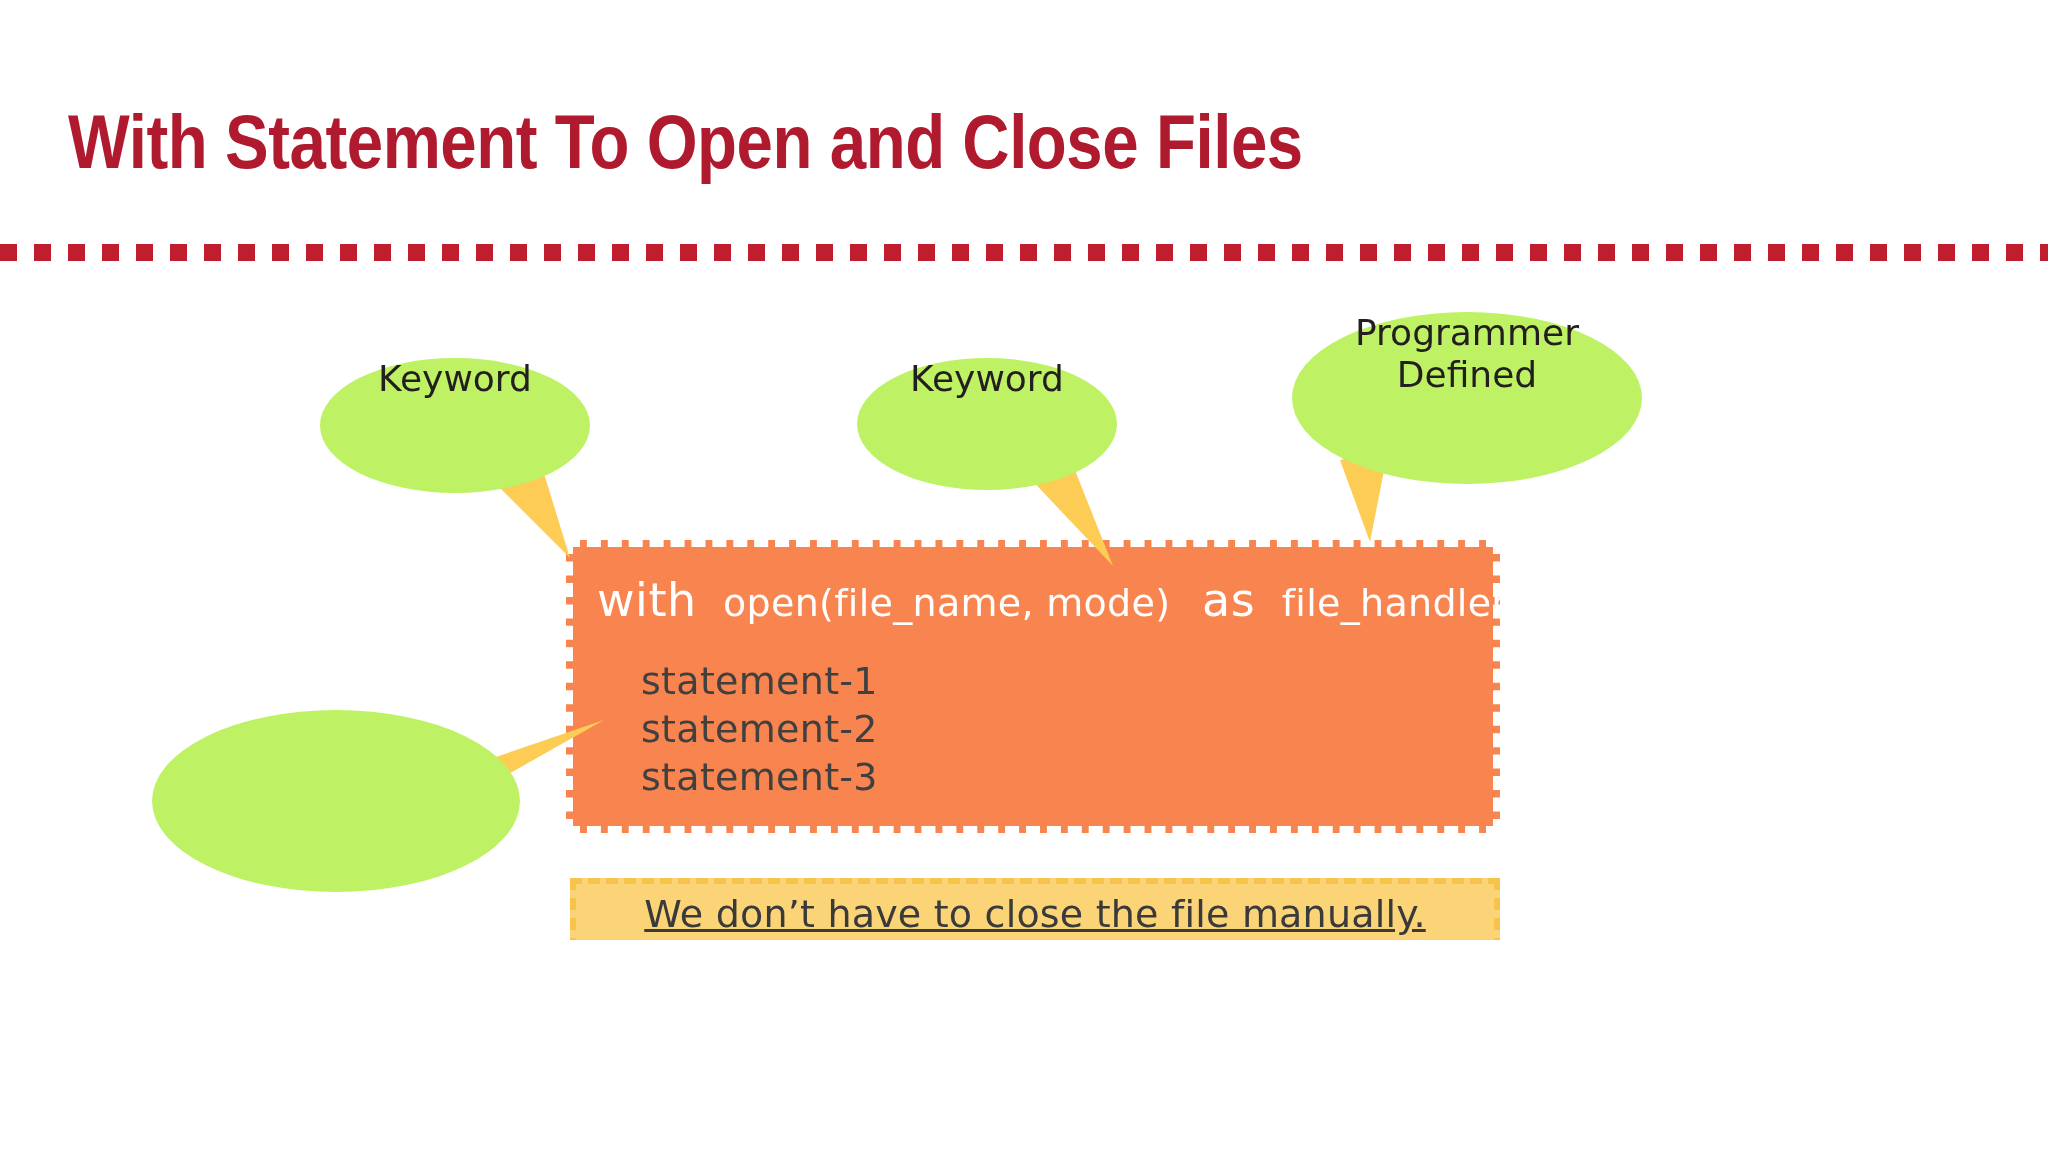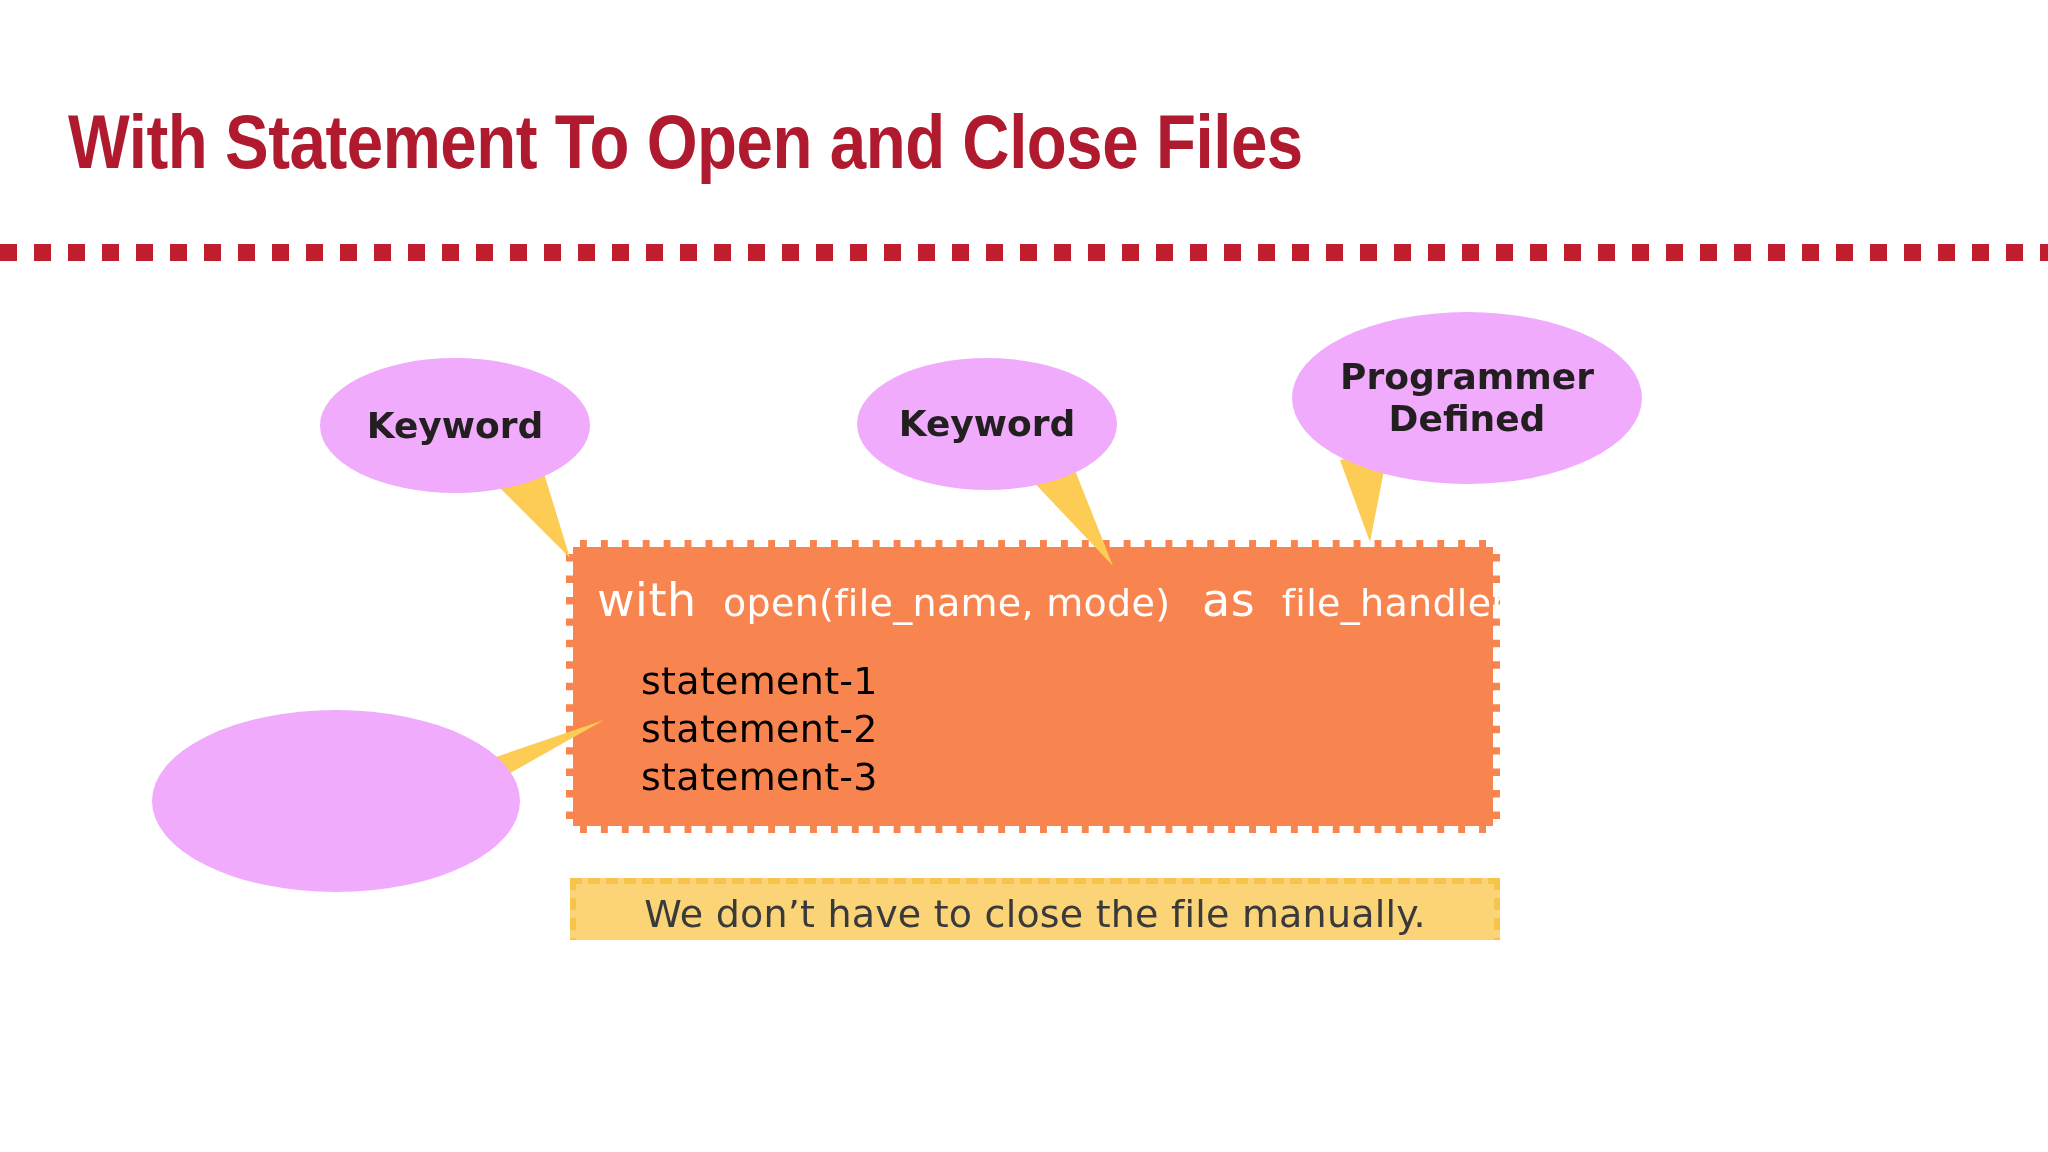--- a/index.html
+++ b/index.html
@@ -85,21 +85,21 @@
     vertical-align: baseline;
   }
   .stmt-list {
     position: absolute;
     left: 68px;
     top: 110px;
   }
   .stmt {
     font-family: "DejaVu Sans", sans-serif;
     font-size: 38px;
-    color: #000000;
+    color: #404040;
     line-height: 48px;
     letter-spacing: 0.3px;
     white-space: nowrap;
   }
 
   
   .banner {
     position: absolute;
     left: 570px;
     top: 878px;
@@ -111,36 +111,36 @@
     display: flex;
     align-items: center;
     justify-content: center;
   }
   .banner-text {
     font-family: "DejaVu Sans", sans-serif;
     font-size: 38px;
     color: #3A3A3A;
     letter-spacing: 0.2px;
     white-space: nowrap;
+    text-decoration: underline;
   }
 
   
   .callout {
     position: absolute;
   }
   .bubble {
     position: absolute;
-    background: #f0abfc;
+    background: #bef264;
     border-radius: 50%;
     display: flex;
-    align-items: center;
+    align-items: flex-start;
     justify-content: center;
     text-align: center;
     box-sizing: border-box;
-    font-weight: bold;
   }
   .bubble-text {
     font-family: "DejaVu Sans", sans-serif;
     color: #231F20;
     font-size: 36px;
     line-height: 42px;
     padding: 0 18px;
   }
   .tail {
     position: absolute;

